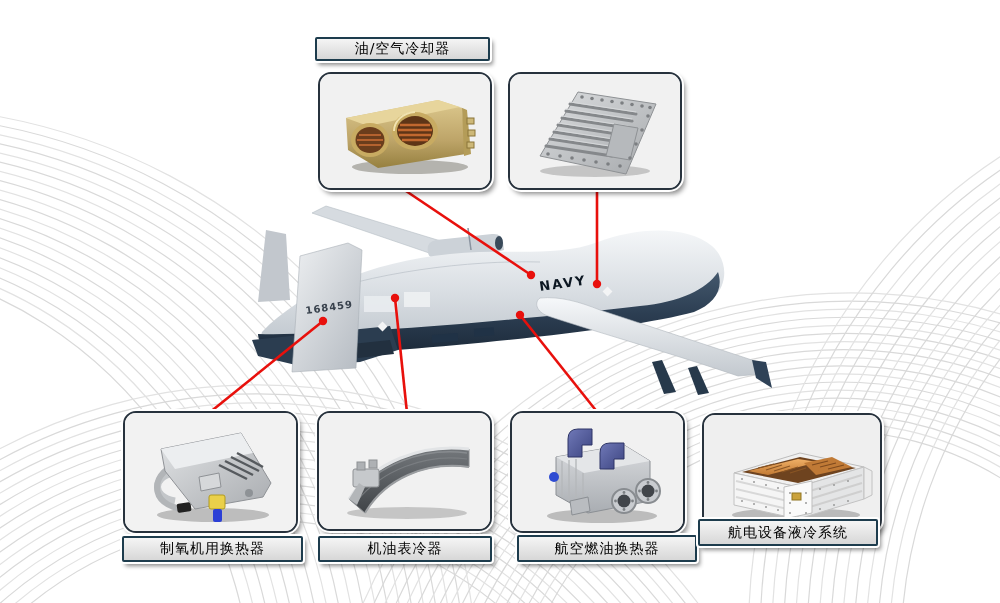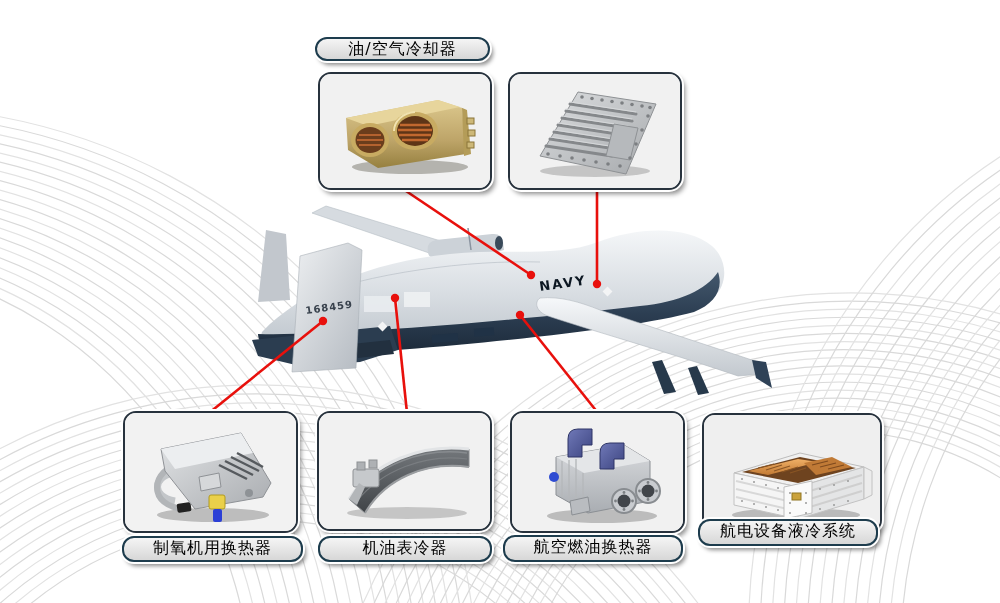--- a/index.html
+++ b/index.html
@@ -3,25 +3,25 @@
 <meta charset="utf-8">
 <style>
   html,body{margin:0;padding:0;background:#fff;}
   .stage{
     position:relative;width:1000px;height:603px;overflow:hidden;background:#ffffff;
     font-family:"DejaVu Sans",sans-serif;
   }
   .layer{position:absolute;left:0;top:0;width:1000px;height:603px;}
   
   .label-box{
-    position:absolute;display:flex;justify-content:center;
+    position:absolute;display:flex;align-items:center;justify-content:center;
     background:linear-gradient(180deg,#f5f5f5 0%,#e3e3e3 60%,#d7d7d7 100%);
-    border:2px solid #1d3c4d;border-radius:12px;
+    border:2px solid #1d3c4d;border-radius:2px;
     box-shadow:0 0 0 2px #ffffff, 3px 4px 4px rgba(0,0,0,.45);
-    font-size:16px;color:#000;letter-spacing:1px;white-space:nowrap;
+    font-size:14px;color:#000;letter-spacing:1px;white-space:nowrap;
   }
   
   .img-box{
     position:absolute;background:#f1f1f2;
     border:2px solid #27323d;border-radius:13px;
     box-shadow:0 0 0 2px #ffffff, 3px 4px 5px rgba(0,0,0,.45);
     overflow:hidden;
   }
   .img-box svg{display:block;width:100%;height:100%;}
 
@@ -30,21 +30,21 @@
   #img-oac{left:318px;top:72px;width:170px;height:114px;}
   #img-lcp{left:508px;top:72px;width:170px;height:114px;}
 
   #img-ohe{left:123px;top:411px;width:171px;height:118px;}
   #img-osc{left:317px;top:411px;width:171px;height:116px;}
   #img-fhe{left:510px;top:411px;width:171px;height:118px;}
   #img-alc{left:702px;top:413px;width:176px;height:116px;}
 
   #lbl-ohe{left:122px;top:536px;width:177px;height:22px;}
   #lbl-osc{left:318px;top:536px;width:170px;height:22px;}
-  #lbl-fhe{left:503px;top:535px;width:176px;height:23px;font-family:Liberation Serif, serif;}
+  #lbl-fhe{left:517px;top:535px;width:176px;height:23px;font-family:Liberation Serif, serif;}
   #lbl-alc{left:698px;top:519px;width:176px;height:23px;}
 </style>
 </head>
 <body>
 
 <div class="stage">
 
   <svg class="layer" viewBox="0 0 1000 603">
     <defs>
       <linearGradient id="gradBody" x1="0" y1="0" x2="0" y2="1">

